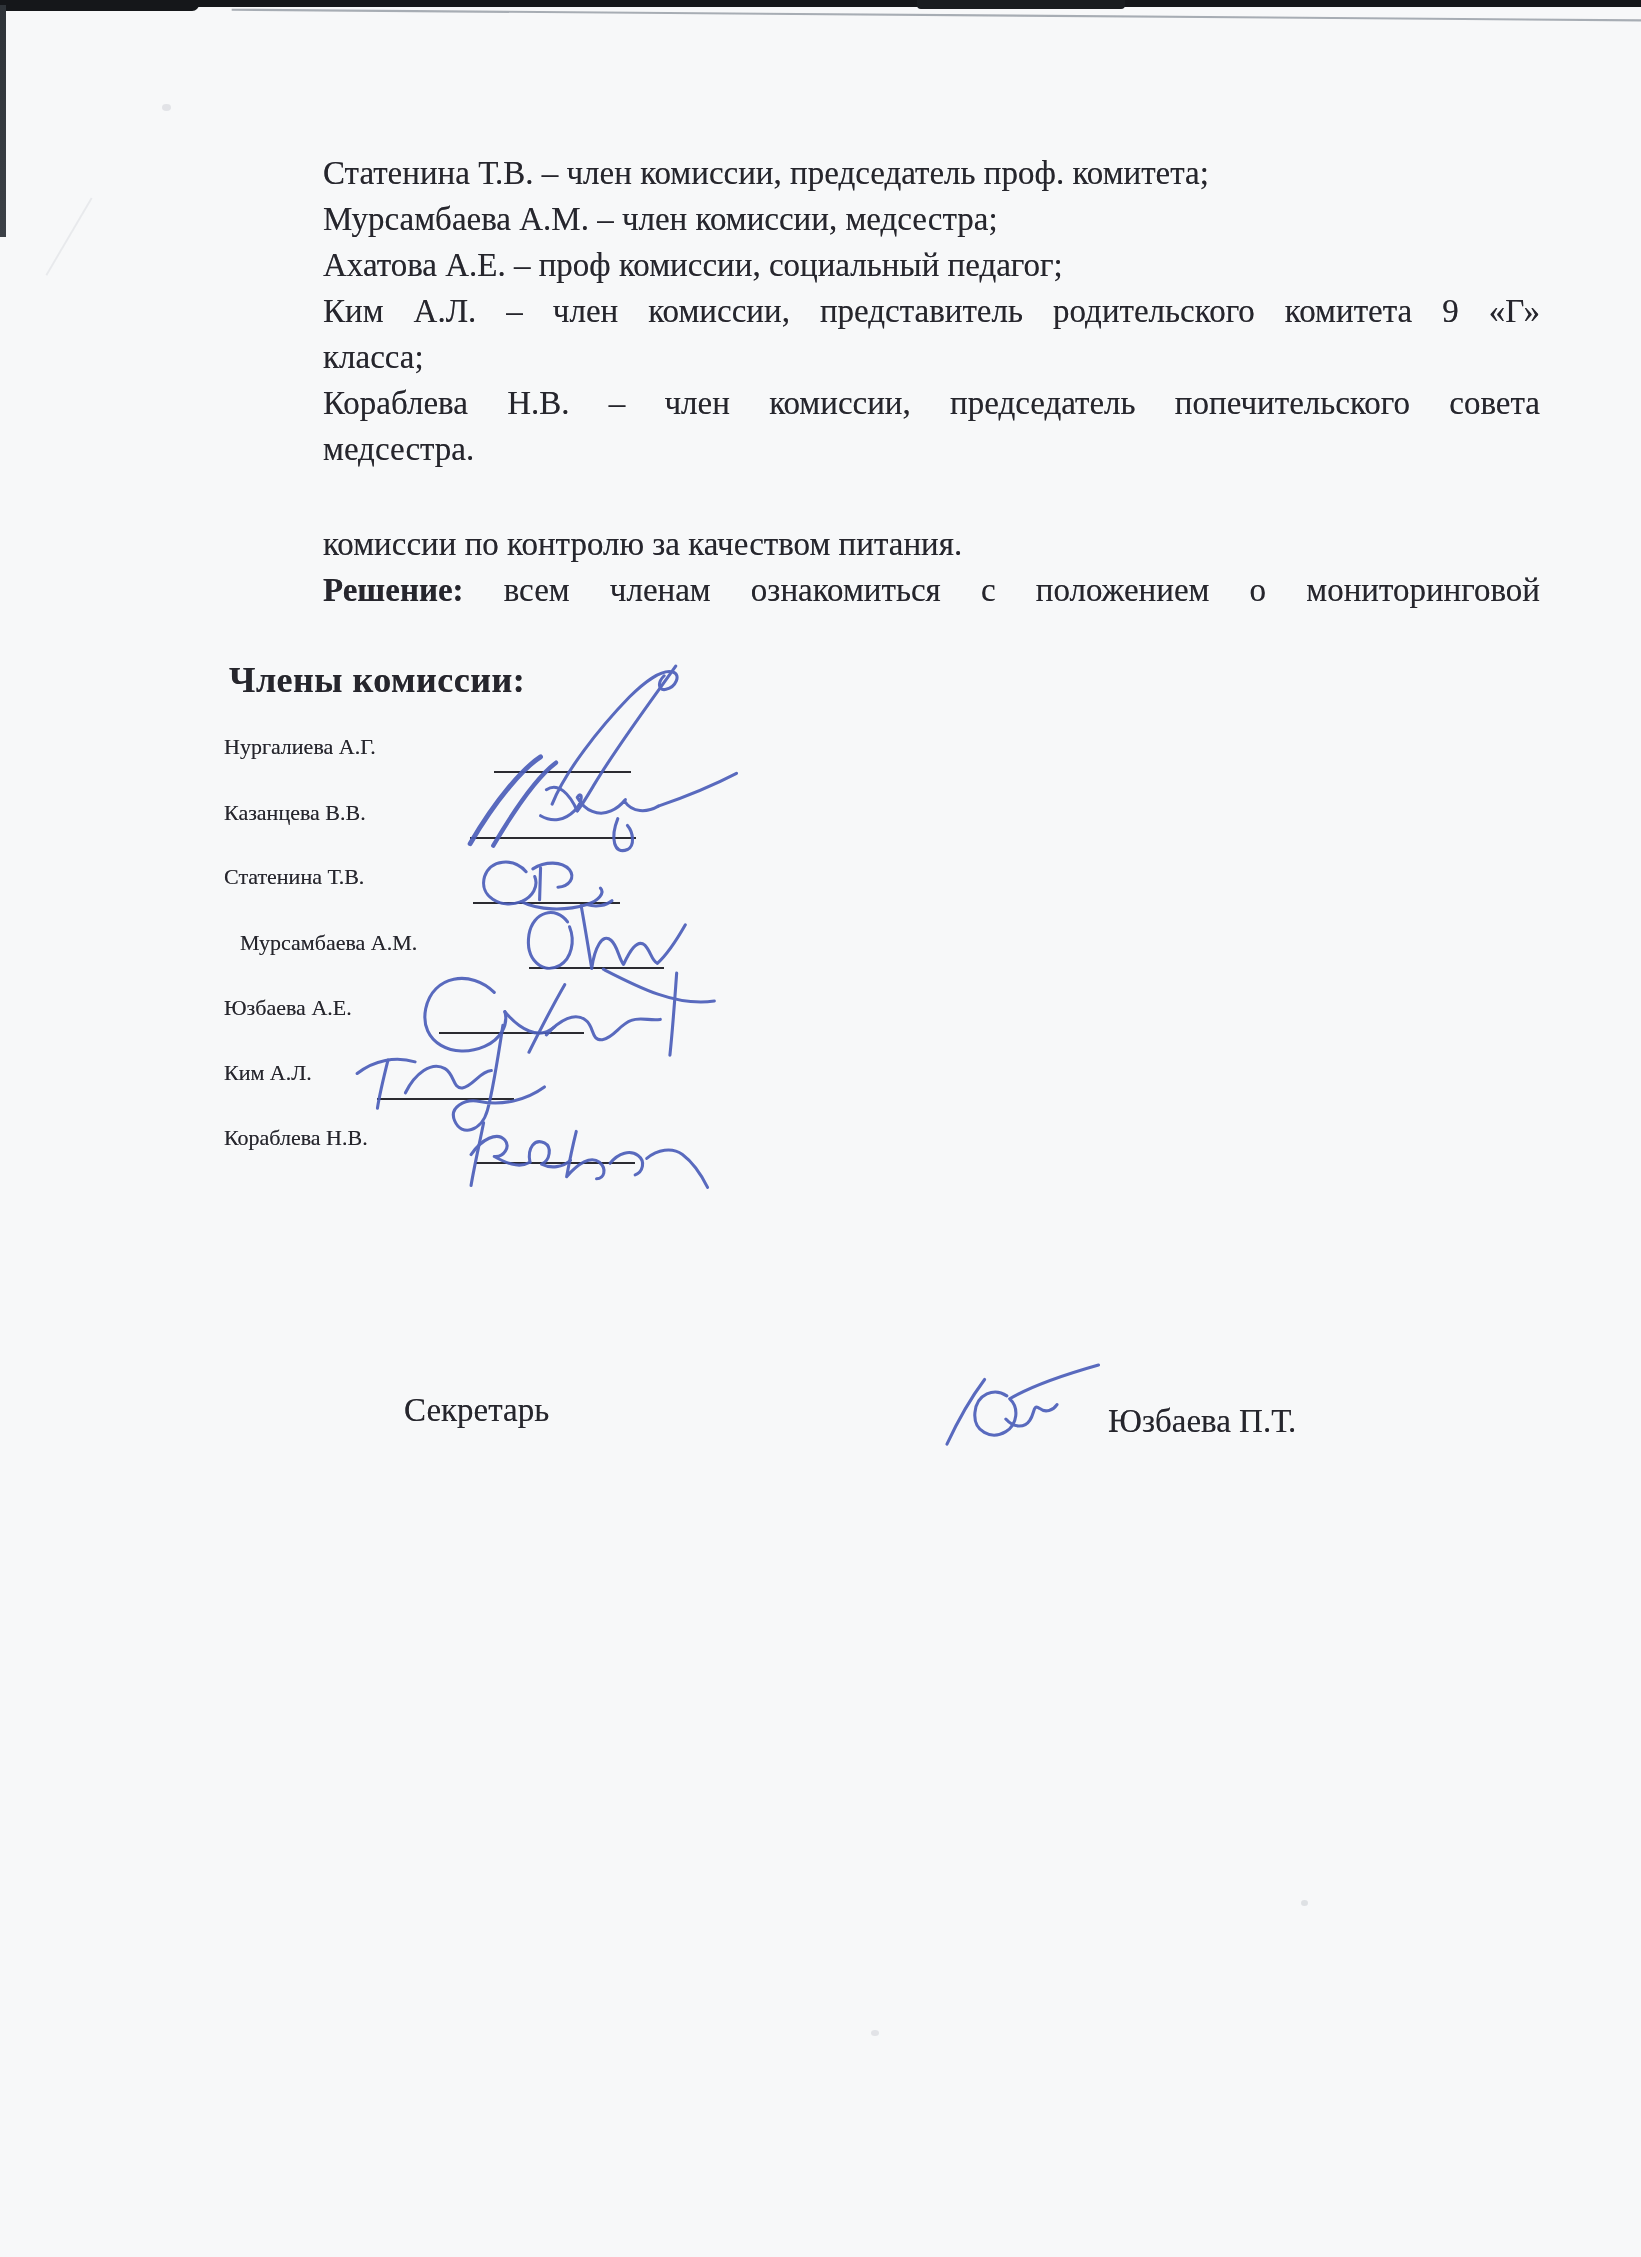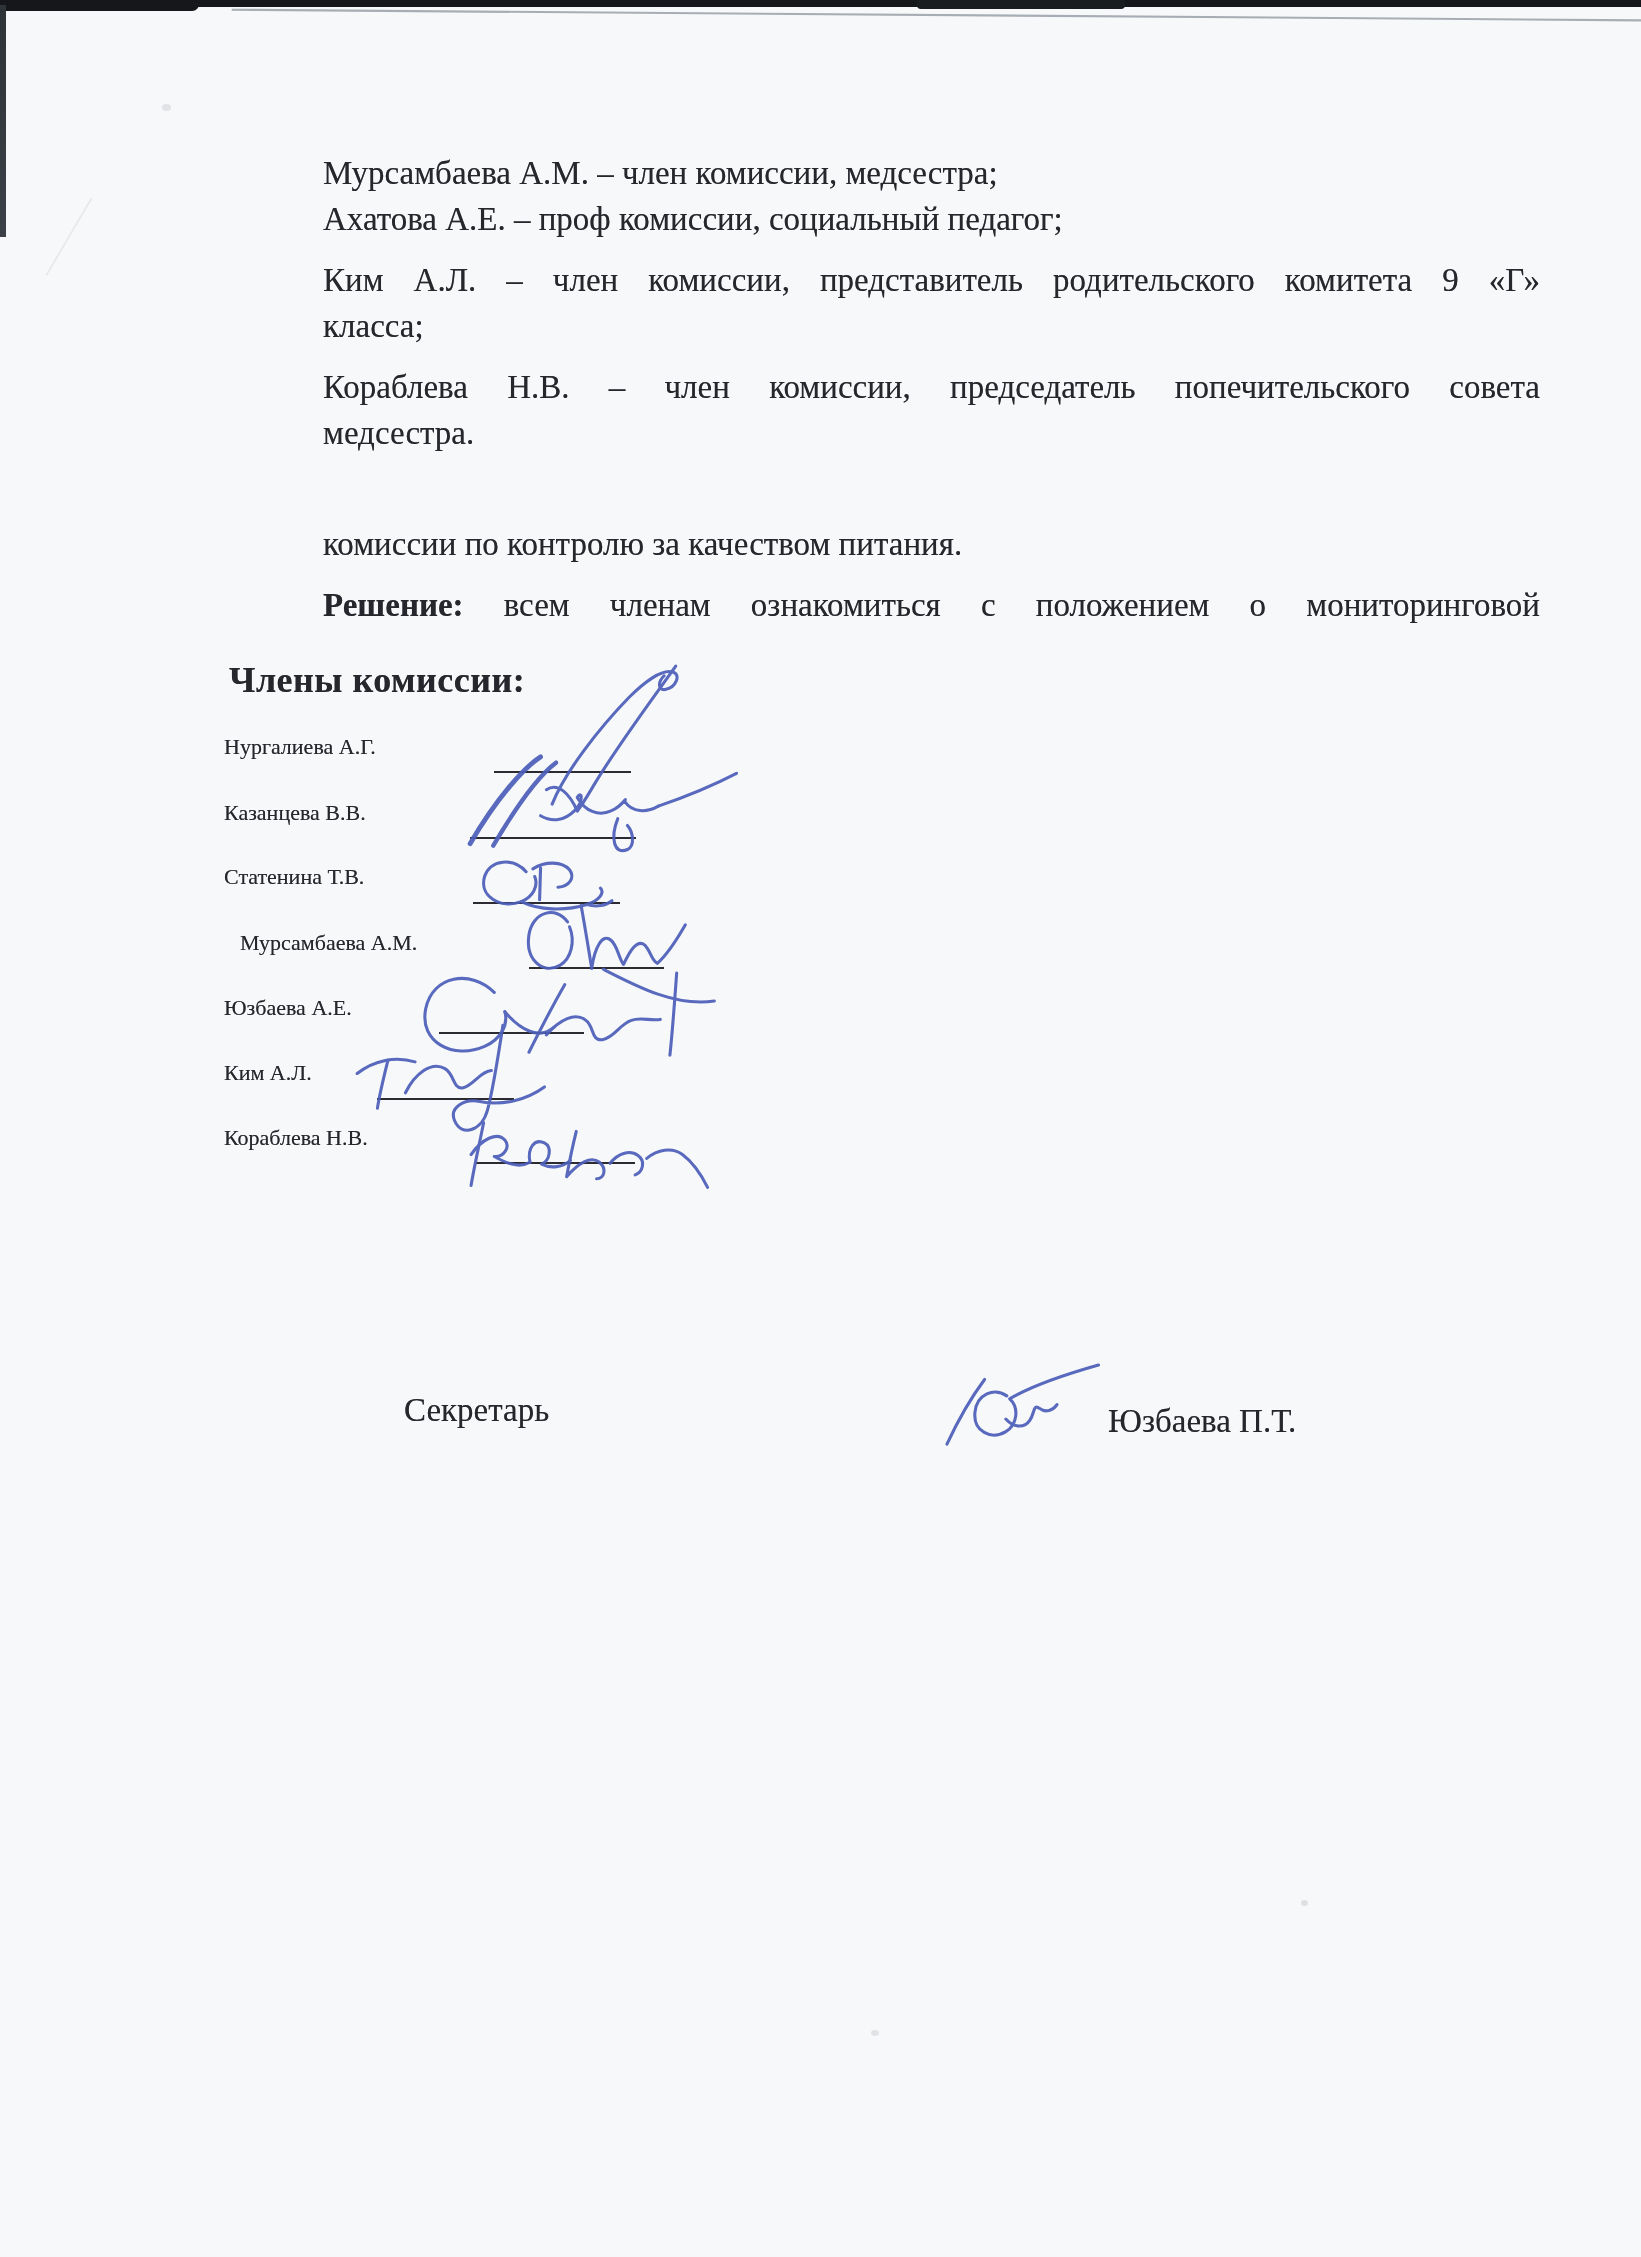--- a/index.html
+++ b/index.html
@@ -15,21 +15,21 @@
   .scan-top-bar-left{left:0;top:0;width:199px;height:10.6px;background:#15171a;border-radius:0 0 6.8px 0;}
   .scan-top-bar-bump{left:917px;top:0;width:208px;height:8.7px;background:#1a1d20;border-radius:0 0 3.9px 3.9px;}
   .scan-left-strip{left:0;top:4.8px;width:5.8px;height:232px;background:linear-gradient(#2e3338,#3c4147);}
   .scan-edge-line{left:0;top:0;width:1641px;height:2257px;pointer-events:none;}
   .speck{background:#b9bec6;border-radius:50%;opacity:.55;}
   
   .doc-line{font-size:33px;line-height:46px;white-space:nowrap;
     text-shadow:0 0 0.6px rgba(38,38,45,.55);}
   .block{width:1217px;}
   .block .doc-line{white-space:normal;}
-  .j{text-align:justify;text-align-last:justify;margin-top:15px;}
+  .j{text-align:justify;text-align-last:justify;}
   .heading{font-size:36px;font-weight:bold;line-height:42px;letter-spacing:0.5px;
     text-shadow:0 0 0.6px rgba(38,38,45,.6);}
   .name{font-size:22px;line-height:46px;text-shadow:0 0 0.6px rgba(38,38,45,.55);}
   .sig-line{height:0;border-top:2.4px solid #2b2b31;}
   .ink{position:absolute;left:0;top:0;pointer-events:none;}
 </style>
 </head>
 <body>
 
 <div>
@@ -40,20 +40,21 @@
   <div class="abs scan-left-strip"></div>
   <svg class="abs scan-edge-line" viewBox="0 0 1700 2338">
     <line x1="240" y1="10" x2="1700" y2="21" stroke="#9aa0a8" stroke-width="2.2" opacity="0.85"></line>
     <line x1="48" y1="285" x2="95" y2="205" stroke="#c6cad1" stroke-width="2" opacity="0.3"></line>
   </svg>
   <div class="abs speck" style="left:162px;top:104px;width:8.7px;height:6.8px;opacity:.35;"></div>
   <div class="abs speck" style="left:1301px;top:1900px;width:6.8px;height:5.8px;opacity:.4;"></div>
   <div class="abs speck" style="left:871px;top:2030px;width:7.7px;height:5.8px;opacity:.35;"></div>
 
   <div class="abs block" style="left:323px;top:150px;">
+    <div class="doc-line">Статенина Т.В. – член комиссии, председатель проф. комитета;</div>
     <div class="doc-line">Мурсамбаева А.М. – член комиссии, медсестра;</div>
     <div class="doc-line">Ахатова А.Е. – проф комиссии, социальный педагог;</div>
     <div class="doc-line j">Ким А.Л. – член комиссии, представитель родительского комитета 9 «Г»</div>
     <div class="doc-line">класса;</div>
     <div class="doc-line j">Кораблева Н.В. – член комиссии, председатель попечительского совета</div>
     <div class="doc-line">медсестра.</div>
   </div>
 
   <div class="abs block" style="left:323px;top:521px;">
     <div class="doc-line">комиссии по контролю за качеством питания.</div>

